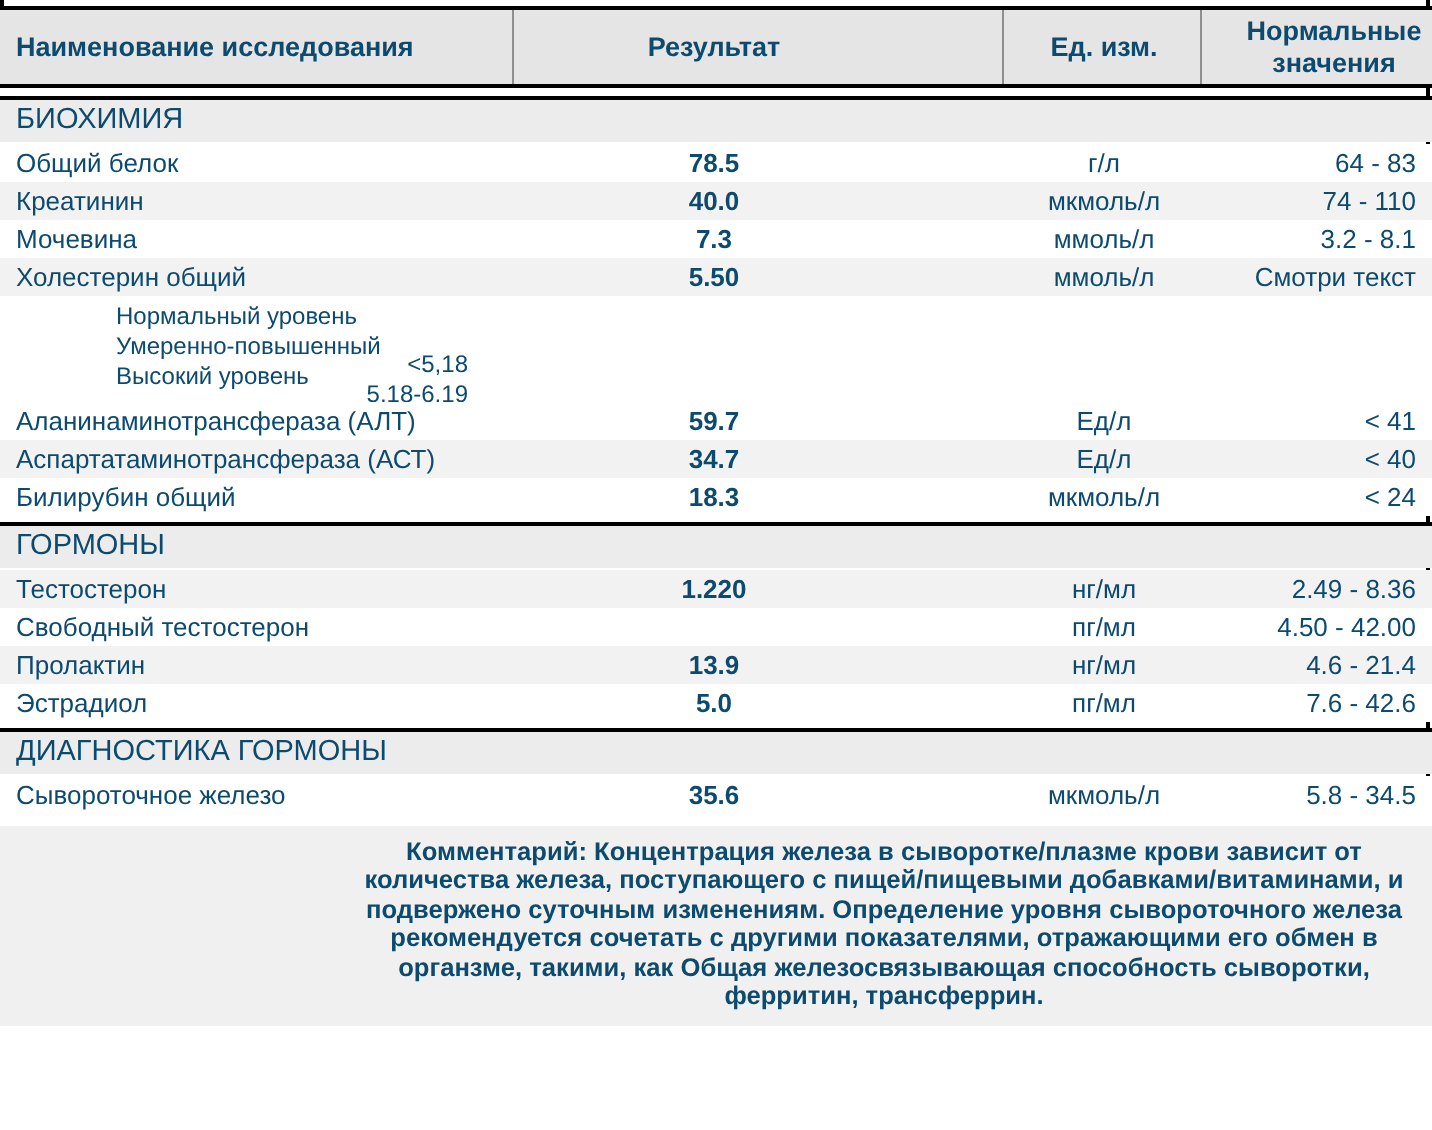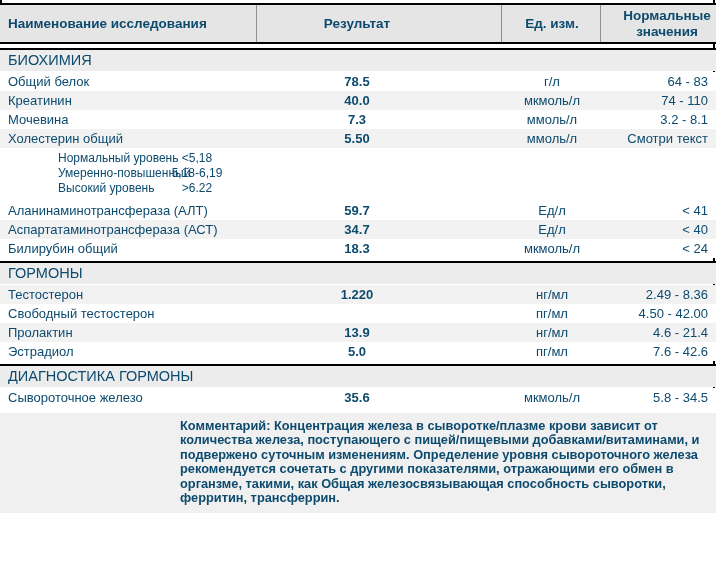--- a/index.html
+++ b/index.html
@@ -33,25 +33,25 @@
   .row{position:relative;height:19px;line-height:19px;font-size:13px;background:#fff;}
   .row.shaded{background:#f2f2f2;}
   .c-name{position:absolute;left:8px;top:0;white-space:nowrap;}
   .c-result{position:absolute;left:257px;top:0;width:200px;text-align:center;font-weight:bold;}
   .c-unit{position:absolute;left:502px;top:0;width:100px;text-align:center;}
   .c-normal{position:absolute;left:602px;top:0;width:106px;text-align:right;white-space:nowrap;}
   
   .sub-block{padding:3px 13px 5px 0;background:#fff;}
   .sub-line{position:relative;height:15px;line-height:15px;font-size:12px;}
   .sub-label{position:absolute;left:58px;white-space:nowrap;}
-  .sub-value{position:absolute;left:160px;width:74px;text-align:center;white-space:nowrap;}
+  .sub-value{position:absolute;left:160px;width:74px;text-align:right;white-space:nowrap;margin-top:24px;}
   
   .comment{
     margin-top:6px;background:#f0f0f0;box-sizing:border-box;width:716px;
-    padding:6px 12px 8px 180px;font-weight:bold;font-size:12.8px;line-height:14.4px;
+    padding:6px 12px 8px 180px;font-weight:bold;font-size:12.8px;line-height:14.4px;text-align:center;
   }
 </style>
 </head>
 <body>
 
 <div class="page">
 
   <div class="corner-stub"></div>
   <div class="right-border"></div>
 

